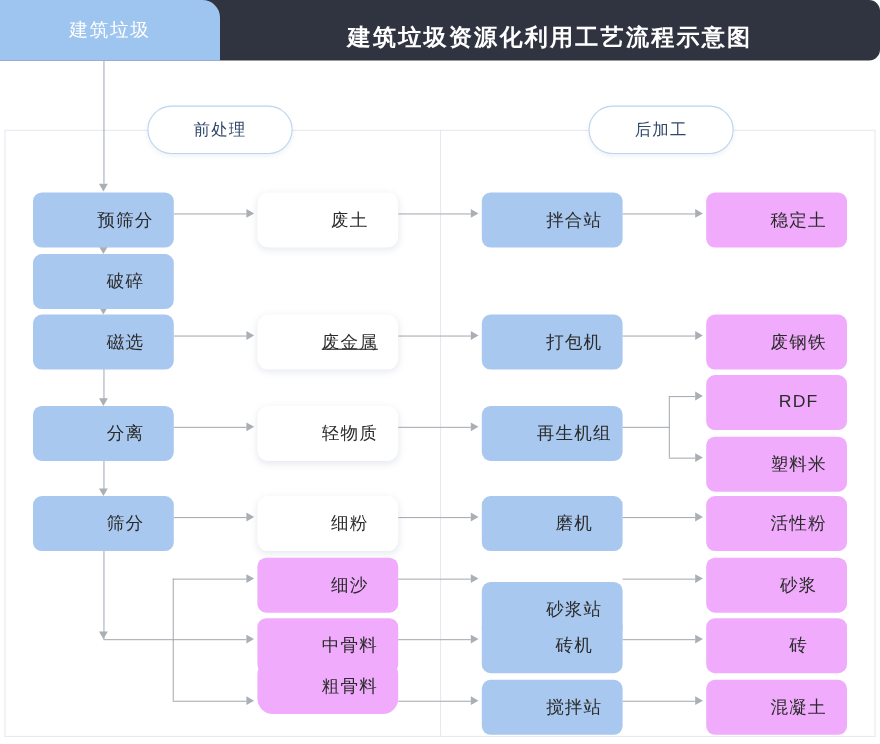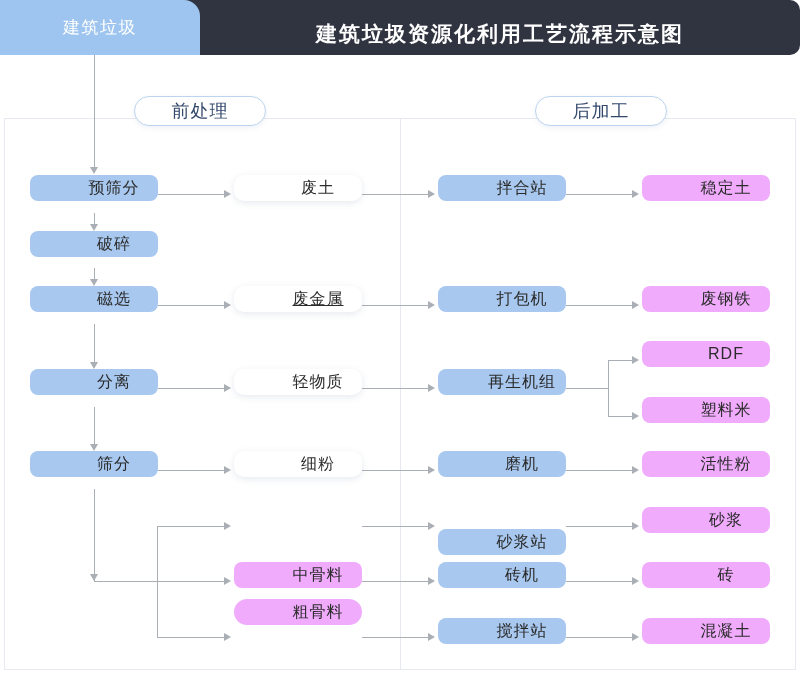--- a/index.html
+++ b/index.html
@@ -37,34 +37,34 @@
     border: 1px solid #e6e9ef;
     border-right: 1px solid #e6e9ef;
   }
   .panel-divider {
     position: absolute; left: 400px; top: 118px; width: 1px; height: 552px;
     background: #e6e9ef;
   }
 
   
   .stage-label {
-    position: absolute; height: 30px;
+    position: absolute; height: 44px;
     background: #ffffff;
     border: 1px solid #bcd4f0;
     border-radius: 22px;
     display: flex; align-items: center; justify-content: center;
-    color: #33486b; font-size: 18px; letter-spacing: 1px;
+    color: #33486b; font-size: 15px; letter-spacing: 1px;
     box-shadow: 0 2px 5px rgba(120,140,180,.12);
   }
   #stage-pre  { left: 134px; top: 96px; width: 132px; }
   #stage-post { left: 535px; top: 96px; width: 132px; }
 
   
   .node {
-    position: absolute; height: 26px;
+    position: absolute; height: 50px;
     border-radius: 8px;
     display: flex; align-items: center; justify-content: center;
     font-size: 16px; letter-spacing: 1px;
     color: #2b2b2b;
     white-space: nowrap;
     padding-left: 40px;
   }
   .node.blue   { background: #a8c8ef; }
   .node.yellow { background: #f0abfc; }
   .node.white  {
@@ -186,20 +186,21 @@
   <div class="node blue col1" style="top:175px;">预筛分</div>
   <div class="node blue col1" style="top:231px;">破碎</div>
   <div class="node blue col1" style="top:286px;">磁选</div>
   <div class="node blue col1" style="top:369px;">分离</div>
   <div class="node blue col1" style="top:451px;">筛分</div>
 
   <div class="node white col2" style="top:175px;">废土</div>
   <div class="node white col2" style="top:286px;text-decoration:underline;">废金属</div>
   <div class="node white col2" style="top:369px;">轻物质</div>
   <div class="node white col2" style="top:451px;">细粉</div>
+  <div class="node yellow col2" style="top:507px;">细沙</div>
   <div class="node yellow col2" style="top:562px;">中骨料</div>
   <div class="node yellow col2" style="top:599px;border-radius:14px;">粗骨料</div>
 
   <div class="node blue col3" style="top:175px;">拌合站</div>
   <div class="node blue col3" style="top:286px;">打包机</div>
   <div class="node blue col3" style="top:369px;">再生机组</div>
   <div class="node blue col3" style="top:451px;">磨机</div>
   <div class="node blue col3" style="top:489px;margin-top:40px;">砂浆站</div>
   <div class="node blue col3" style="top:562px;">砖机</div>
   <div class="node blue col3" style="top:618px;">搅拌站</div>

